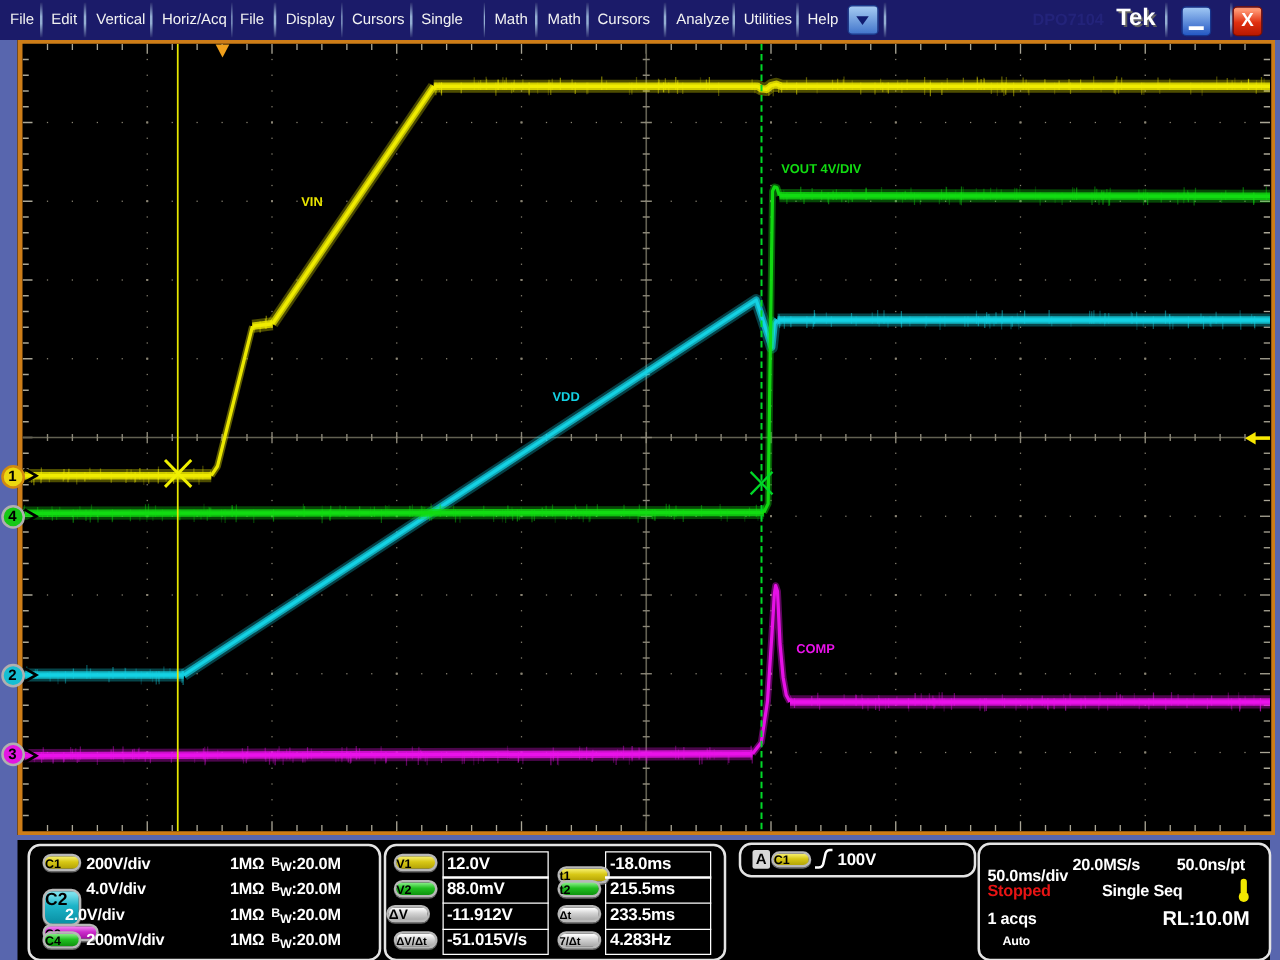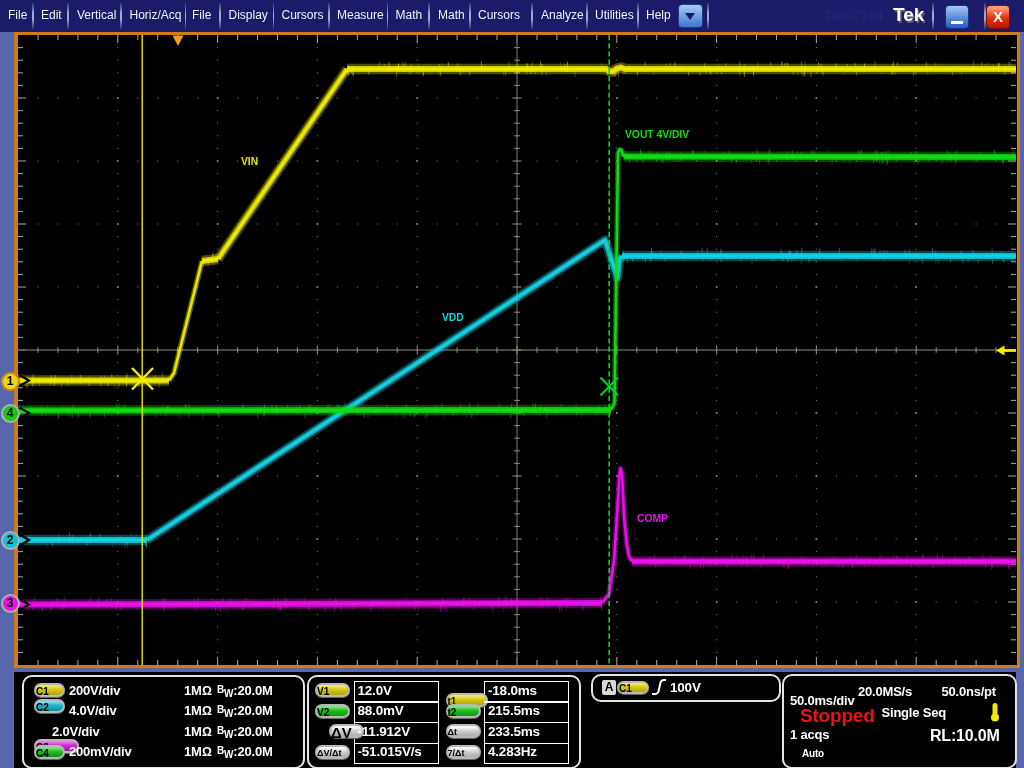--- a/index.html
+++ b/index.html
@@ -18,21 +18,21 @@
 .bw2 { font-size:10px; vertical-align:-2px; }
 </style></head><body>
 <div id="menubar">
     <span style="position:absolute;left:8px;top:8px">File</span>
     <span style="position:absolute;left:41px;top:8px">Edit</span>
     <span style="position:absolute;left:77px;top:8px">Vertical</span>
     <span style="position:absolute;left:129.5px;top:8px">Horiz/Acq</span>
     <span style="position:absolute;left:192px;top:8px">File</span>
     <span style="position:absolute;left:228.5px;top:8px">Display</span>
     <span style="position:absolute;left:281.5px;top:8px">Cursors</span>
-    <span style="position:absolute;left:337px;top:8px">Measure</span>
+    <span style="position:absolute;left:337px;top:8px">Single</span>
     <span style="position:absolute;left:395.5px;top:8px">Math</span>
     <span style="position:absolute;left:438px;top:8px">Math</span>
     <span style="position:absolute;left:478px;top:8px">Cursors</span>
     <span style="position:absolute;left:541px;top:8px">Analyze</span>
     <span style="position:absolute;left:595px;top:8px">Utilities</span>
     <span style="position:absolute;left:646px;top:8px">Help</span>
     <div style="position:absolute;left:32px;top:2px;width:1.5px;height:28px;background:linear-gradient(#22226a,#94aed2 40%,#94aed2 60%,#22226a)"></div>
     <div style="position:absolute;left:67px;top:2px;width:1.5px;height:28px;background:linear-gradient(#22226a,#94aed2 40%,#94aed2 60%,#22226a)"></div>
     <div style="position:absolute;left:120px;top:2px;width:1.5px;height:28px;background:linear-gradient(#22226a,#94aed2 40%,#94aed2 60%,#22226a)"></div>
     <div style="position:absolute;left:184.5px;top:2px;width:1.5px;height:28px;background:linear-gradient(#22226a,#94aed2 40%,#94aed2 60%,#22226a)"></div>
@@ -1888,40 +1888,40 @@
  <div class="strip" style="left:0;top:636px;width:1024px;height:3.5px"></div>
  <div style="position:absolute;left:0.5px;top:339.5px;width:19px;height:19px;border-radius:50%;background:#ecd810;border:2.5px solid #d28a10;box-sizing:border-box;color:#000;font-weight:bold;font-size:12px;text-align:center;line-height:14.5px;z-index:6">1</div>
     <div style="position:absolute;left:0.5px;top:371.5px;width:19px;height:19px;border-radius:50%;background:#16c816;border:2.5px solid #b0b0b0;box-sizing:border-box;color:#000;font-weight:bold;font-size:12px;text-align:center;line-height:14.5px;z-index:6">4</div>
     <div style="position:absolute;left:0.5px;top:498.5px;width:19px;height:19px;border-radius:50%;background:#16bed2;border:2.5px solid #b0b0b0;box-sizing:border-box;color:#000;font-weight:bold;font-size:12px;text-align:center;line-height:14.5px;z-index:6">2</div>
     <div style="position:absolute;left:0.5px;top:562px;width:19px;height:19px;border-radius:50%;background:#e216e2;border:2.5px solid #b0b0b0;box-sizing:border-box;color:#000;font-weight:bold;font-size:12px;text-align:center;line-height:14.5px;z-index:6">3</div>
  <div class="panel" style="left:22px;top:643px;width:279px;height:90px">
       <div class="pill" style="left:10px;top:6.0px;width:31px;height:14px;background:linear-gradient(#f2ea60 8%,#d8c816 45%,#b8a808 92%);font-size:10px;line-height:13px;color:#000">C1</div>
       <div class="rt" style="left:45px;top:5.5px">200V/div</div>
       <div class="rt" style="left:160px;top:5.5px">1MΩ</div>
       <div class="rt" style="left:193px;top:5.5px"><span class="bw1">B</span><span class="bw2">W</span>:20.0M</div>
-      <div class="pill" style="left:10px;top:22px;width:31px;height:14px;background:linear-gradient(#7ae0ec 8%,#1cb4c8 45%,#0c94a8 92%);font-size:10px;line-height:13px;color:#000">C2</div>
+      <div class="pill" style="left:10px;top:34px;width:31px;height:30px;background:linear-gradient(#7ae0ec 8%,#1cb4c8 45%,#0c94a8 92%);font-size:14px;line-height:13px;color:#000">C2</div>
       <div class="rt" style="left:45px;top:26.0px">4.0V/div</div>
       <div class="rt" style="left:160px;top:26.0px">1MΩ</div>
       <div class="rt" style="left:193px;top:26.0px"><span class="bw1">B</span><span class="bw2">W</span>:20.0M</div>
       <div class="pill" style="left:10px;top:62px;width:45px;height:14px;background:linear-gradient(#f07af0 8%,#cc2ccc 45%,#a814a8 92%);font-size:10px;line-height:13px;color:#000">C3</div>
       <div class="rt" style="left:28px;top:46.5px">2.0V/div</div>
       <div class="rt" style="left:160px;top:46.5px">1MΩ</div>
       <div class="rt" style="left:193px;top:46.5px"><span class="bw1">B</span><span class="bw2">W</span>:20.0M</div>
       <div class="pill" style="left:10px;top:67.5px;width:31px;height:14px;background:linear-gradient(#7ae87a 8%,#22c022 45%,#109810 92%);font-size:10px;line-height:13px;color:#000">C4</div>
       <div class="rt" style="left:45px;top:67.0px">200mV/div</div>
       <div class="rt" style="left:160px;top:67.0px">1MΩ</div>
       <div class="rt" style="left:193px;top:67.0px"><span class="bw1">B</span><span class="bw2">W</span>:20.0M</div>
     </div>
  <div class="panel" style="left:307px;top:643px;width:270px;height:90px">
       <div class="vbox" style="left:44.5px;top:3.5px;width:85px;height:83px"></div>
       <div class="pill" style="left:6px;top:6.0px;width:35px;height:14px;background:linear-gradient(#f2ea60 8%,#d8c816 45%,#b8a808 92%);font-size:10px;line-height:13px;color:#000">V1</div>
       <div class="rt" style="left:48.5px;top:5.5px;font-size:13.5px">12.0V</div>
       <div class="pill" style="left:6px;top:26.5px;width:35px;height:14px;background:linear-gradient(#7ae87a 8%,#22c022 45%,#109810 92%);font-size:10px;line-height:13px;color:#000">V2</div>
       <div class="rt" style="left:48.5px;top:26.0px;font-size:13.5px">88.0mV</div>
-      <div class="pill" style="left:20px;top:47.0px;width:35px;height:14px;background:linear-gradient(#fcfcfc 8%,#d4d4d4 45%,#b0b0b0 92%);font-size:15px;line-height:13px;color:#000">ΔV</div>
+      <div class="pill" style="left:0;top:47.0px;width:35px;height:14px;background:linear-gradient(#fcfcfc 8%,#d4d4d4 45%,#b0b0b0 92%);font-size:11px;line-height:13px;color:#000">ΔV</div>
       <div class="rt" style="left:48.5px;top:46.5px;font-size:13.5px">-11.912V</div>
       <div class="pill" style="left:6px;top:67.5px;width:35px;height:14px;background:linear-gradient(#fcfcfc 8%,#d4d4d4 45%,#b0b0b0 92%);font-size:9px;line-height:13px;color:#000">ΔV/Δt</div>
       <div class="rt" style="left:48.5px;top:67.0px;font-size:13.5px">-51.015V/s</div>
       <div style="position:absolute;left:44.5px;top:24.2px;width:85px;height:1.4px;background:#fff"></div>
       <div style="position:absolute;left:44.5px;top:45px;width:85px;height:1.4px;background:#fff"></div>
       <div style="position:absolute;left:44.5px;top:65.8px;width:85px;height:1.4px;background:#fff"></div>
       <div class="vbox" style="left:175px;top:3.5px;width:85px;height:83px"></div>
       <div class="pill" style="left:136.5px;top:16px;width:42px;height:14px;background:linear-gradient(#f2ea60 8%,#d8c816 45%,#b8a808 92%);font-size:10px;line-height:13px;color:#000">t1</div>
       <div class="rt" style="left:179px;top:5.5px;font-size:13.5px">-18.0ms</div>
       <div class="pill" style="left:136.5px;top:26.5px;width:35px;height:14px;background:linear-gradient(#7ae87a 8%,#22c022 45%,#109810 92%);font-size:10px;line-height:13px;color:#000">t2</div>
@@ -1939,21 +1939,21 @@
       <div class="pill" style="left:24px;top:5px;width:32px;height:13px;background:linear-gradient(#f2ea60 8%,#d8c816 45%,#b8a808 92%);font-size:10px;line-height:12px;color:#000">C1</div>
       <svg width="16" height="18" viewBox="0 0 16 18" style="position:absolute;left:58px;top:2px">
         <path d="M1,16 h3 q2.5,0 3.5,-2.5 l2,-9 q1,-2.5 3.5,-2.5 h2" fill="none" stroke="#fff" stroke-width="2"></path>
       </svg>
       <div class="rt" style="left:77px;top:3.5px;font-size:13.5px">100V</div>
     </div>
  <div class="panel" style="left:782px;top:642px;width:231px;height:91px">
       <div class="rt" style="left:6px;top:17px;font-size:13px">50.0ms/div</div>
       <div class="rt" style="left:74px;top:7.5px;font-size:13px">20.0MS/s</div>
       <div class="rt" style="right:19px;top:7.5px;font-size:13px">50.0ns/pt</div>
-      <div class="rt" style="left:16px;top:28.5px;font-size:19px;color:#e81414">Stopped</div>
+      <div class="rt" style="left:6px;top:28.5px;font-size:13px;color:#e81414">Stopped</div>
       <div class="rt" style="left:97.5px;top:29px;font-size:13px">Single Seq</div>
       <svg width="12" height="20" viewBox="0 0 12 20" style="position:absolute;left:205px;top:26px">
         <rect x="3.5" y="1" width="5" height="13" rx="2.5" fill="#f2e800"></rect>
         <circle cx="6" cy="15.5" r="4" fill="#f2e800"></circle>
       </svg>
       <div class="rt" style="left:6px;top:50.5px;font-size:13px">1 acqs</div>
       <div class="rt" style="left:146px;top:50.5px;font-size:16px">RL:10.0M</div>
       <div class="rt" style="left:18px;top:72px;font-size:10px">Auto</div>
     </div>
 </div>

